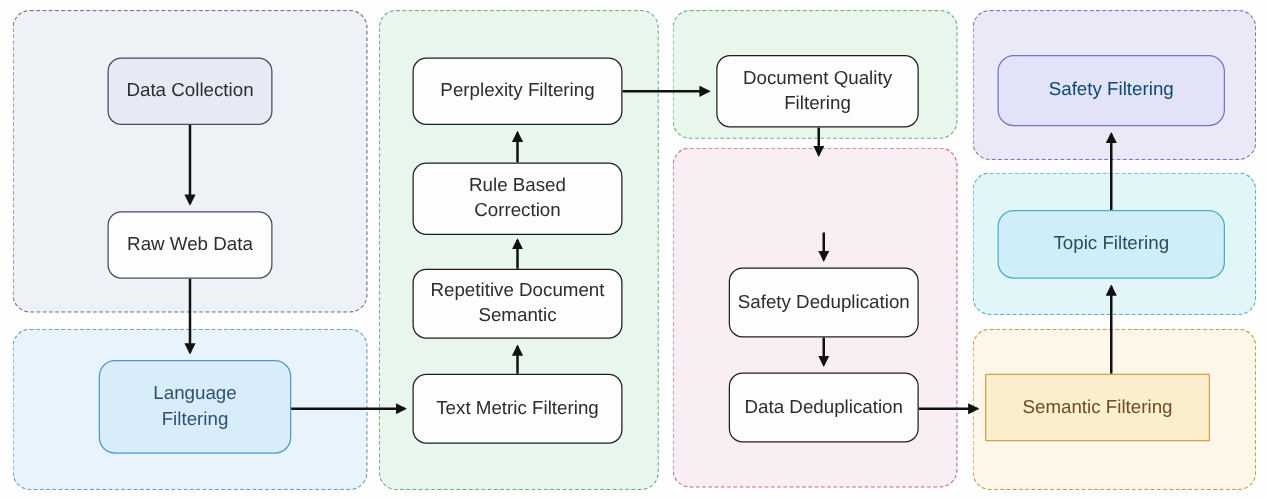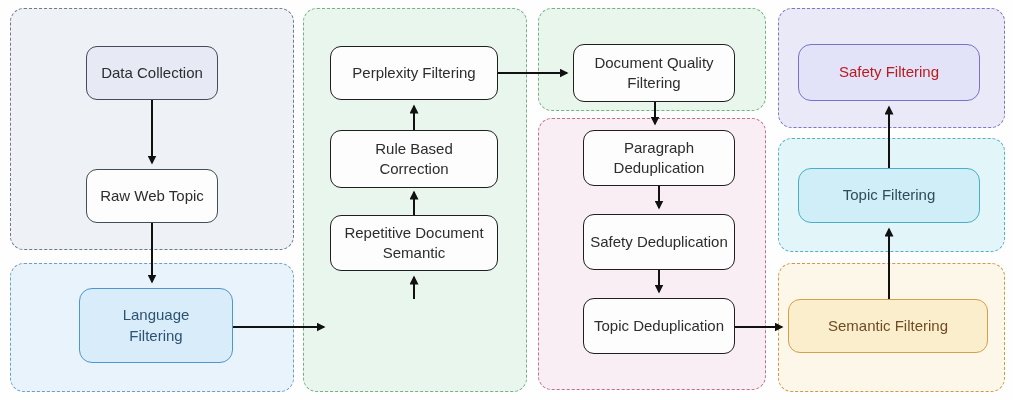--- a/index.html
+++ b/index.html
@@ -33,23 +33,23 @@
   .n-language span    { max-width:90px; }
   .n-perplexity       { left:330px; top:46px;  width:168px; height:54px; }
   .n-rule-based       { left:330px; top:130px; width:168px; height:58px; }
   .n-rule-based span  { max-width:110px; }
   .n-repetitive       { left:330px; top:215px; width:168px; height:56px; }
   .n-text-metric      { left:330px; top:299px; width:168px; height:56px; }
   .n-doc-quality      { left:573px; top:44px;  width:162px; height:58px; }
   .n-paragraph        { left:583px; top:130px; width:152px; height:56px; }
   .n-minhash          { left:583px; top:214px; width:152px; height:56px; }
   .n-exact            { left:583px; top:298px; width:152px; height:56px; }
-  .n-safety           { left:798px; top:44px;  width:182px; height:57px; background:#e2e2f8; border:1.7px solid #7a71c9; color:#b91c1c; border-radius:13px; }
+  .n-safety           { left:798px; top:44px;  width:182px; height:57px; background:#e2e2f8; border:1.7px solid #7a71c9; color:#0c4a6e; border-radius:13px; }
   .n-topic            { left:798px; top:168px; width:182px; height:55px; background:#cfeef8; border:1.7px solid #4aaec6; color:#2c4d59; border-radius:13px; }
-  .n-semantic         { left:788px; top:299px; width:200px; height:54px; background:#faeecd; border:1.7px solid #d2a149; color:#6f4c24; border-radius:12px; }
+  .n-semantic         { left:788px; top:299px; width:180px; height:54px; background:#faeecd; border:1.7px solid #d2a149; color:#6f4c24; border-radius:1px; }
 </style>
 </head>
 <body>
 
 <div class="canvas">
 
   <div class="group g-collection"></div>
   <div class="group g-language"></div>
   <div class="group g-textqual"></div>
   <div class="group g-docqual"></div>
@@ -76,45 +76,45 @@
     <line x1="659" y1="270" x2="659" y2="292" stroke="#111" stroke-width="2" marker-end="url(#ah)"></line>
     <line x1="735" y1="327" x2="782" y2="327" stroke="#111" stroke-width="2" marker-end="url(#ah)"></line>
     <line x1="889" y1="299" x2="889" y2="229" stroke="#111" stroke-width="2" marker-end="url(#ah)"></line>
     <line x1="889" y1="168" x2="889" y2="107" stroke="#111" stroke-width="2" marker-end="url(#ah)"></line>
   </svg>
 
   <div class="node n-data-collection">
     <span>Data Collection</span>
   </div>
   <div class="node n-raw-web-data">
-    <span>Raw Web Topic</span>
+    <span>Raw Web Data</span>
   </div>
   <div class="node n-language">
     <span>Language Filtering</span>
   </div>
   <div class="node n-perplexity">
     <span>Perplexity Filtering</span>
   </div>
   <div class="node n-rule-based">
     <span>Rule Based Correction</span>
   </div>
   <div class="node n-repetitive">
     <span>Repetitive Document Semantic</span>
   </div>
+  <div class="node n-text-metric">
+    <span>Text Metric Filtering</span>
+  </div>
   <div class="node n-doc-quality">
     <span>Document Quality Filtering</span>
-  </div>
-  <div class="node n-paragraph">
-    <span>Paragraph Deduplication</span>
   </div>
   <div class="node n-minhash">
     <span>Safety Deduplication</span>
   </div>
   <div class="node n-exact">
-    <span>Topic Deduplication</span>
+    <span>Data Deduplication</span>
   </div>
   <div class="node n-safety">
     <span>Safety Filtering</span>
   </div>
   <div class="node n-topic">
     <span>Topic Filtering</span>
   </div>
   <div class="node n-semantic">
     <span>Semantic Filtering</span>
   </div>

